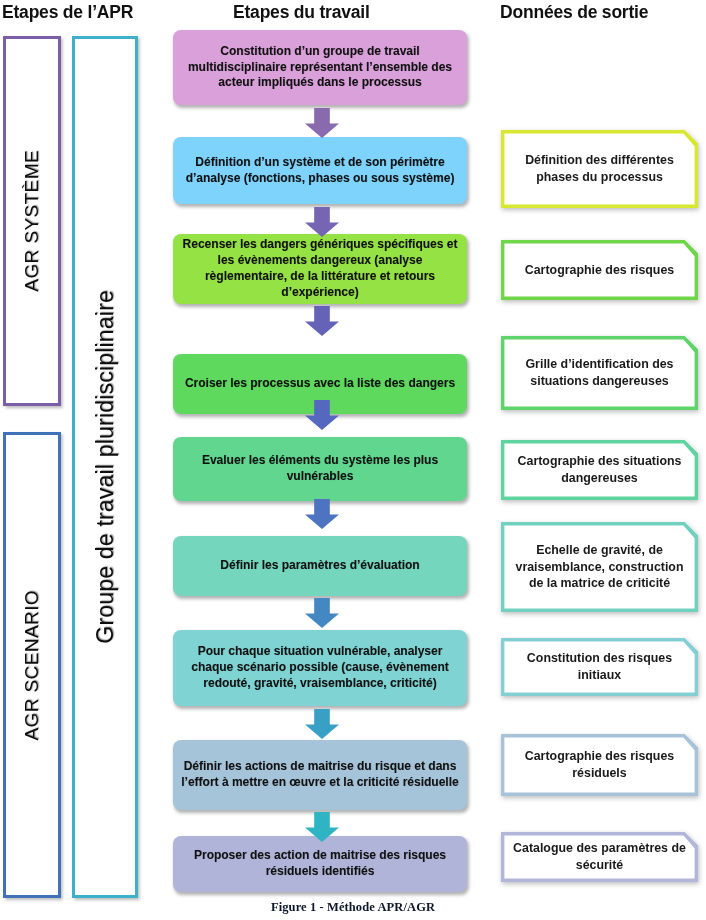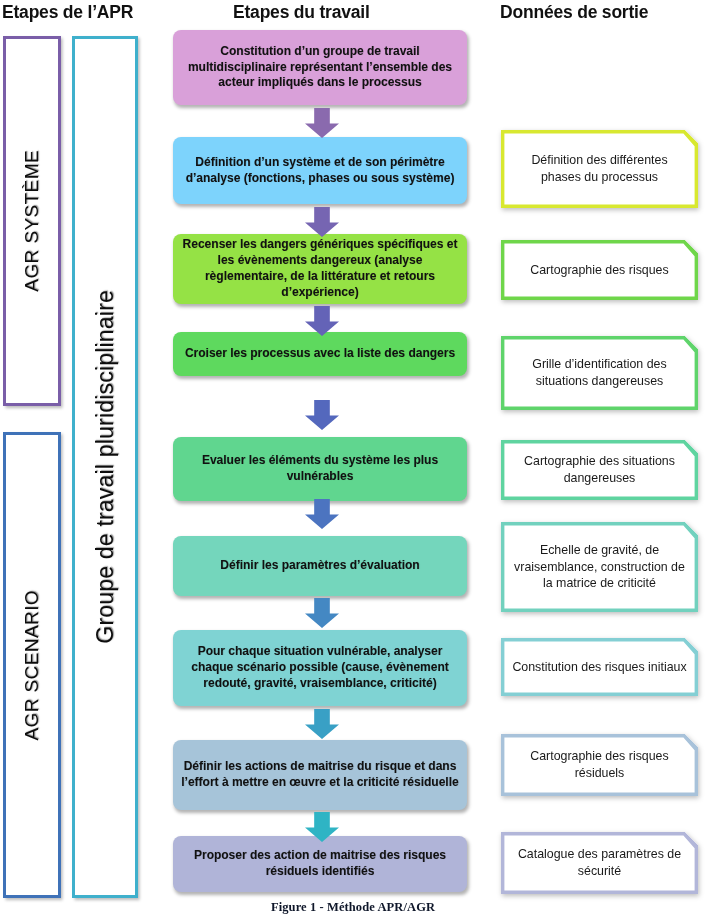--- a/index.html
+++ b/index.html
@@ -117,21 +117,21 @@
     inset: 0;
     clip-path: polygon(
       0 0, calc(100% - 13px) 0, 100% 13px, 100% 100%, 0 100%,
       0 3.4px, 3.4px 3.4px, 3.4px calc(100% - 3.4px),
       calc(100% - 3.4px) calc(100% - 3.4px), calc(100% - 3.4px) 16.2px,
       calc(100% - 14.6px) 3.4px, 0 3.4px
     );
     background: var(--oc, #7dc242);
     pointer-events: none;
   }
-  .out-box .out-text { position: relative; z-index: 2; }
+  .out-box .out-text { position: relative; z-index: 2; font-weight: bold; }
 
   
   #figure-caption {
     position: absolute;
     left: 0; right: 0;
     top: 900px;
     text-align: center;
     font-family: "Liberation Serif", serif;
     font-weight: bold;
     font-size: 12.5px;
@@ -159,21 +159,21 @@
 <div id="flow-layer">
     <div class="flow-box" style="top: 30px; height: 75px; background: rgb(217, 160, 217);">
       <span>Constitution d’un groupe de travail multidisciplinaire représentant l’ensemble des acteur impliqués dans le processus</span>
     </div>
     <div class="flow-box" style="top: 137px; height: 67px; background: #7dd3fc;">
       <span>Définition d’un système et de son périmètre d’analyse (fonctions, phases ou sous système)</span>
     </div>
     <div class="flow-box" style="top: 234px; height: 70px; background: rgb(149, 226, 69);">
       <span>Recenser les dangers génériques spécifiques et les évènements dangereux (analyse règlementaire, de la littérature et retours d’expérience)</span>
     </div>
-    <div class="flow-box" style="top: 332px; height: 44px; background: rgb(94, 217, 94);">
+    <div class="flow-box" style="top: 354px; height: 60px; background: rgb(94, 217, 94);">
       <span>Croiser les processus avec la liste des dangers</span>
     </div>
     <div class="flow-box" style="top: 437px; height: 64px; background: rgb(96, 214, 143);">
       <span>Evaluer les éléments du système les plus vulnérables</span>
     </div>
     <div class="flow-box" style="top: 536px; height: 60px; background: rgb(116, 214, 188);">
       <span>Définir les paramètres d’évaluation</span>
     </div>
     <div class="flow-box" style="top: 630px; height: 76px; background: rgb(127, 211, 211);">
       <span>Pour chaque situation vulnérable, analyser chaque scénario possible (cause, évènement redouté, gravité, vraisemblance, criticité)</span>
@@ -225,20 +225,20 @@
     <div class="out-wrap" style="top: 638px; height: 58px;">
       <div class="out-box" style="--oc: #84cfd4;">
         <span class="out-text">Constitution des risques initiaux</span>
       </div>
     </div>
     <div class="out-wrap" style="top: 734px; height: 62px;">
       <div class="out-box" style="--oc: #a8c2da;">
         <span class="out-text">Cartographie des risques résiduels</span>
       </div>
     </div>
-    <div class="out-wrap" style="top: 832px; height: 62px;">
+    <div class="out-wrap" style="top: 832px; height: 50px;">
       <div class="out-box" style="--oc: #b2b6d9;">
         <span class="out-text">Catalogue des paramètres de sécurité</span>
       </div>
     </div>
   </div>
 
 <div id="figure-caption">Figure 1 - Méthode APR/AGR</div>
 
 </body></html>

